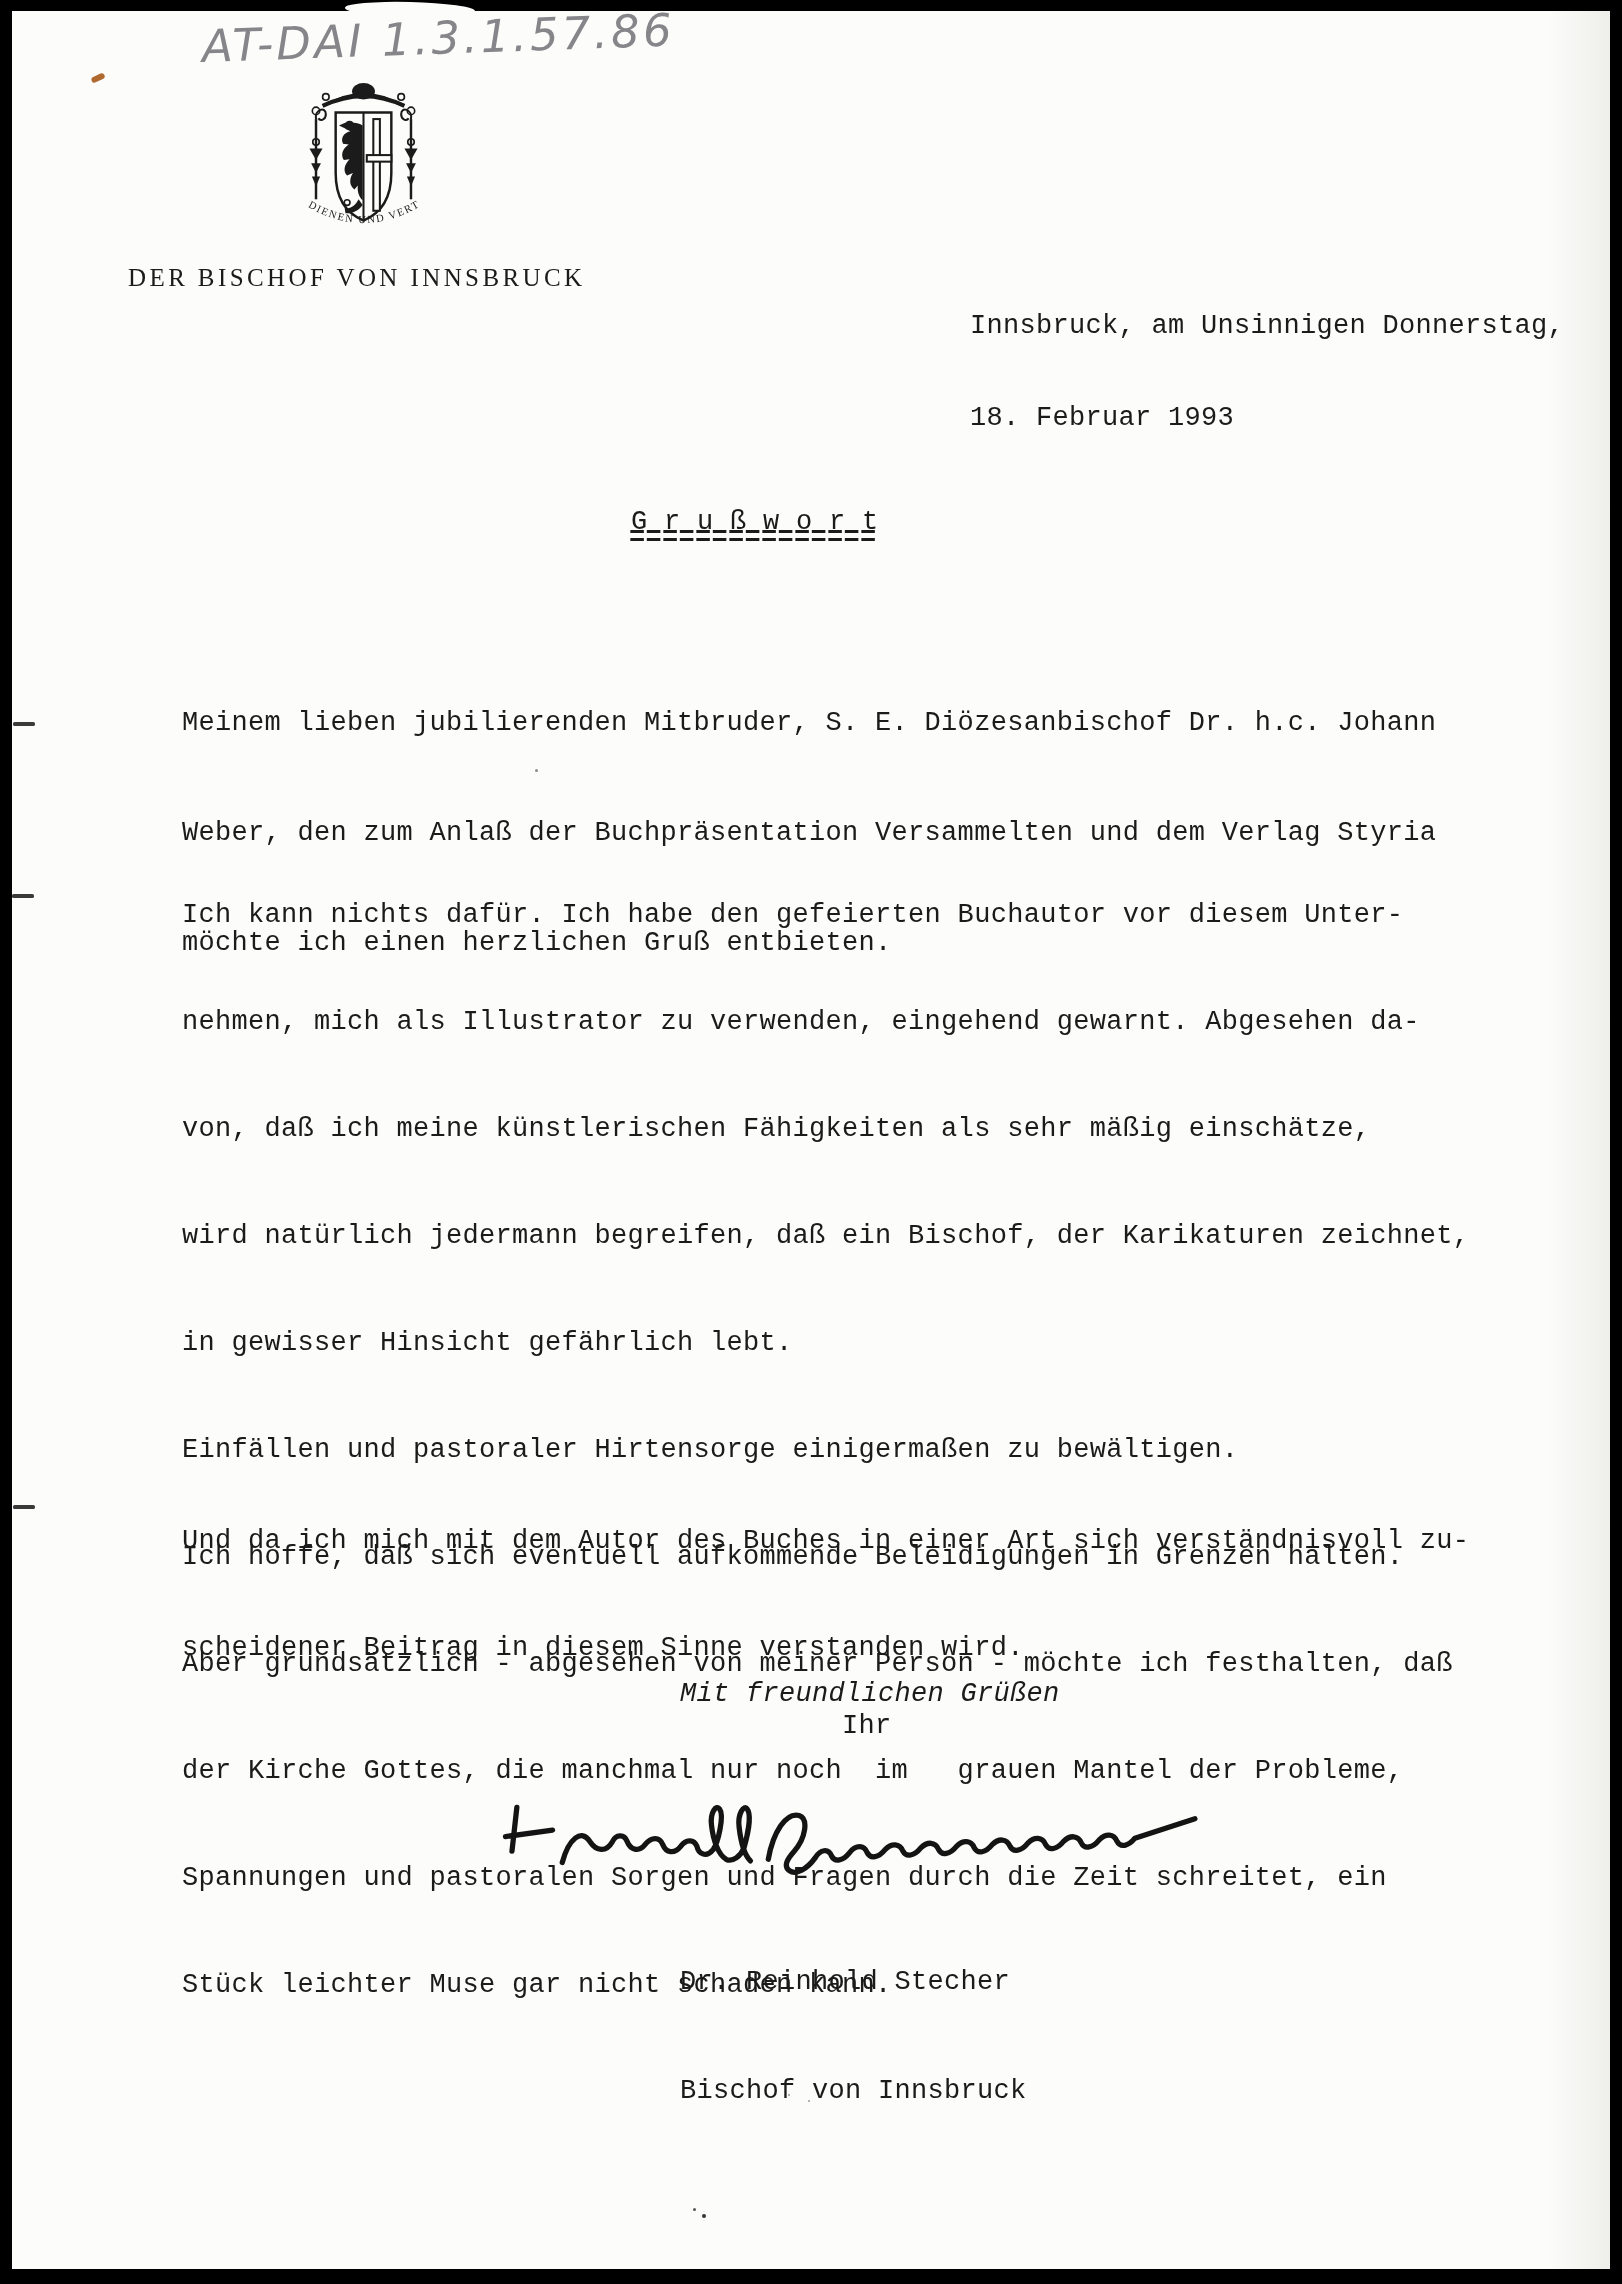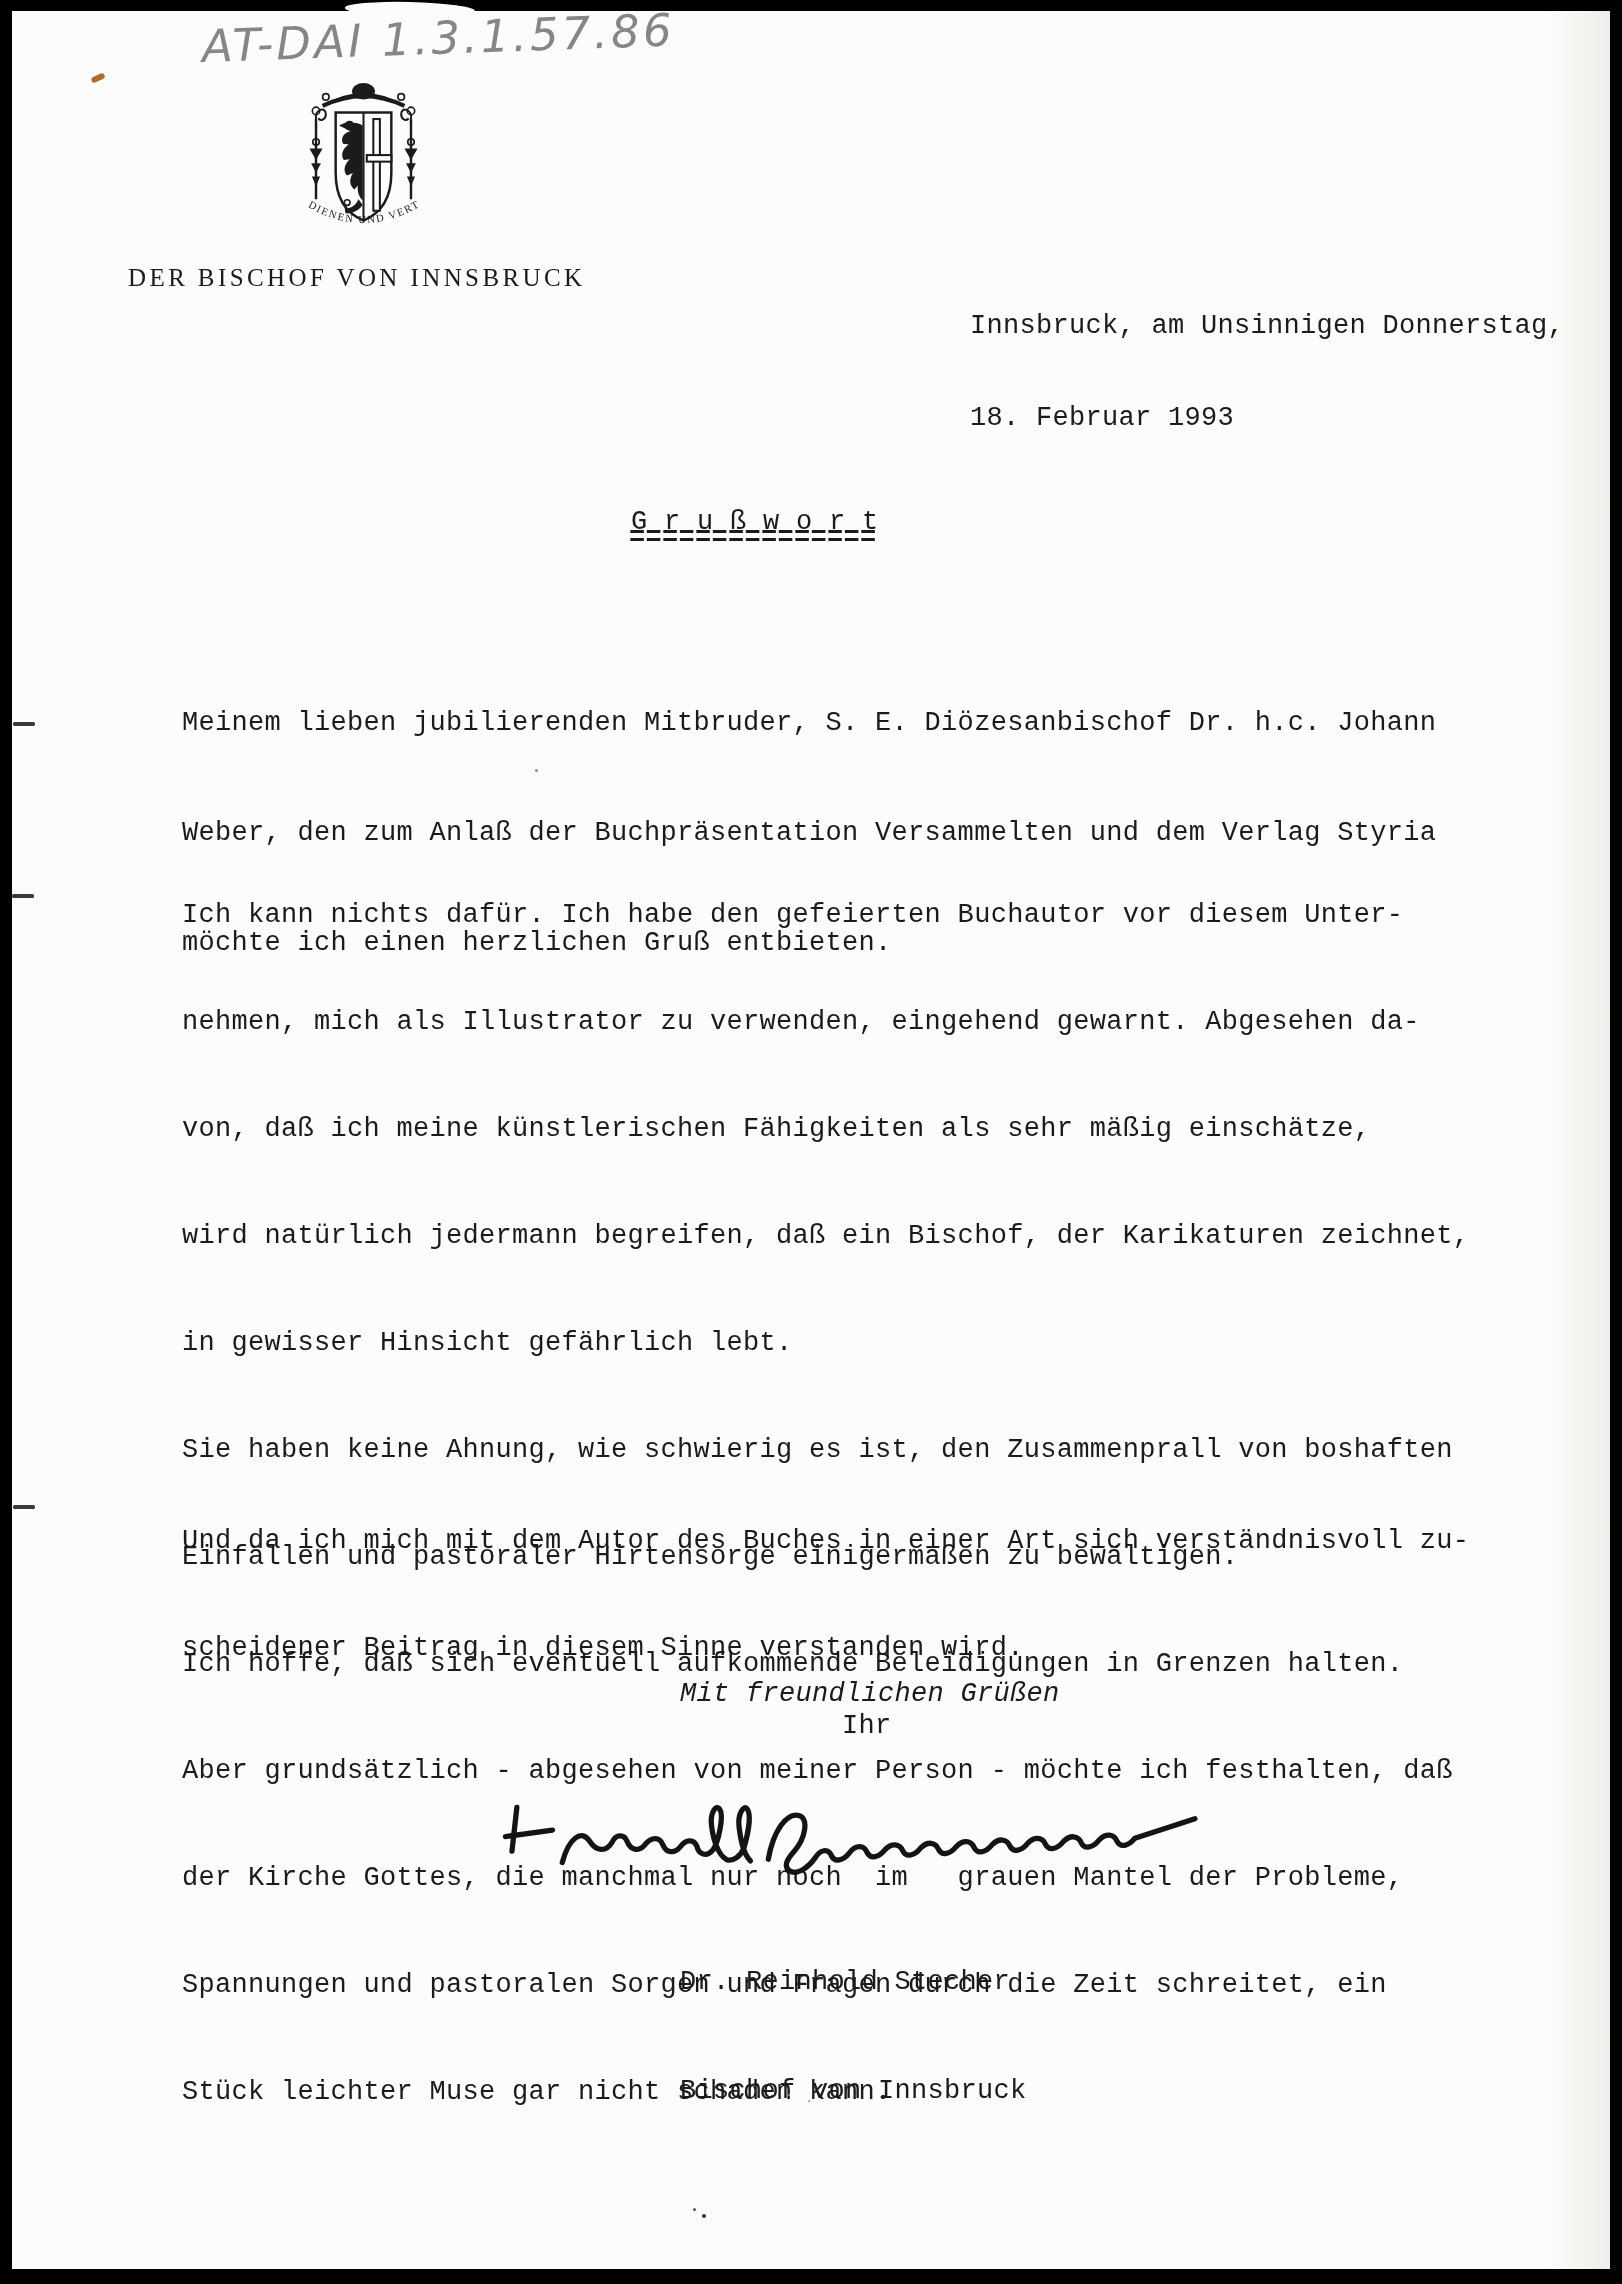--- a/index.html
+++ b/index.html
@@ -116,21 +116,20 @@
     <span class="line">Weber, den zum Anlaß der Buchpräsentation Versammelten und dem Verlag Styria</span>
     <span class="line">möchte ich einen herzlichen Gruß entbieten.</span>
   </div>
 
   <div class="abs para p2 mono ink">
     <span class="line">Ich kann nichts dafür. Ich habe den gefeierten Buchautor vor diesem Unter-</span>
     <span class="line">nehmen, mich als Illustrator zu verwenden, eingehend gewarnt. Abgesehen da-</span>
     <span class="line">von, daß ich meine künstlerischen Fähigkeiten als sehr mäßig einschätze,</span>
     <span class="line">wird natürlich jedermann begreifen, daß ein Bischof, der Karikaturen zeichnet,</span>
     <span class="line">in gewisser Hinsicht gefährlich lebt.</span>
-    <span class="line">Sie haben keine Ahnung, wie schwierig es ist, den Zusammenprall von boshaften</span>
     <span class="line">Einfällen und pastoraler Hirtensorge einigermaßen zu bewältigen.</span>
     <span class="line">Ich hoffe, daß sich eventuell aufkommende Beleidigungen in Grenzen halten.</span>
     <span class="line">Aber grundsätzlich - abgesehen von meiner Person - möchte ich festhalten, daß</span>
     <span class="line">der Kirche Gottes, die manchmal nur noch  im   grauen Mantel der Probleme,</span>
     <span class="line">Spannungen und pastoralen Sorgen und Fragen durch die Zeit schreitet, ein</span>
     <span class="line">Stück leichter Muse gar nicht schaden kann.</span>
   </div>
 
   <div class="abs para p3 mono ink">
     <span class="line">Und da ich mich mit dem Autor des Buches in einer Art sich verständnisvoll zu-</span>

